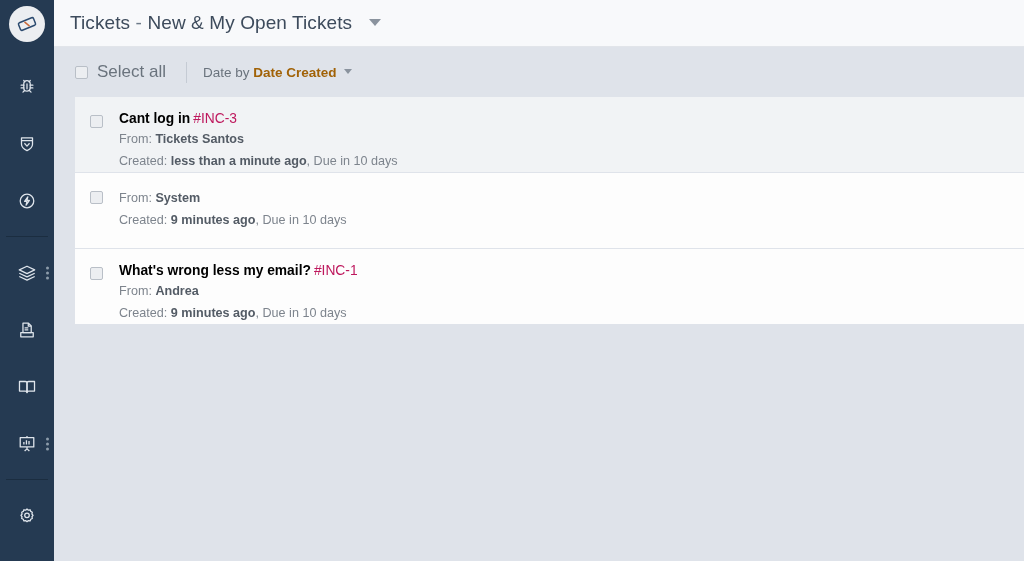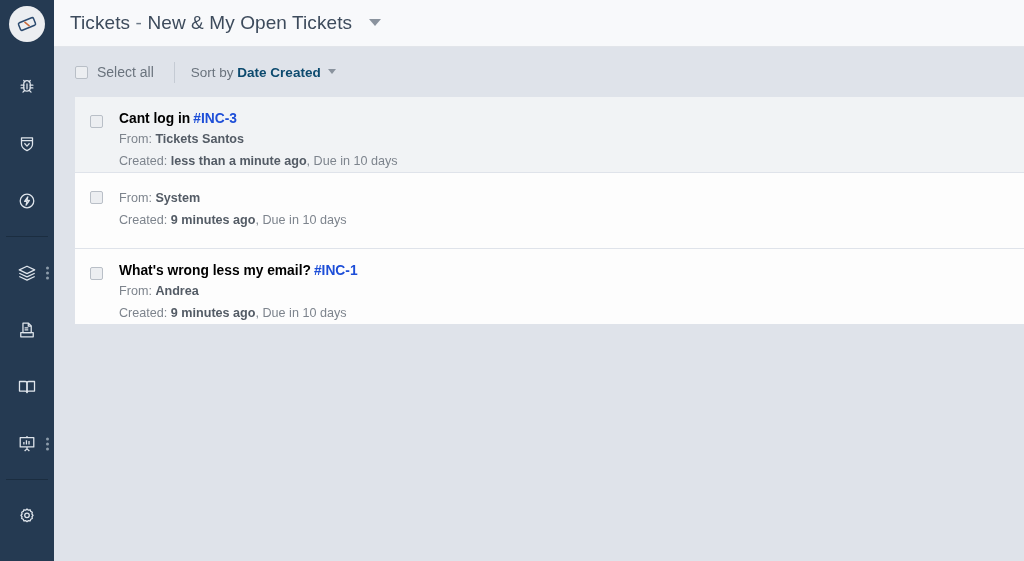--- a/index.html
+++ b/index.html
@@ -118,37 +118,37 @@
   .tb-group { display: flex; align-items: center; }
   .cbox {
     width: 13px; height: 13px;
     border: 1px solid #b9bfc7;
     background: #eceef1;
     border-radius: 2px;
     display: inline-block;
     flex: 0 0 13px;
   }
   .tb-label {
-    font-size: 14px;
+    font-size: 17px;
     color: #6a737d;
     margin-left: 9px;
     white-space: nowrap;
   }
   .vsep {
     width: 1px;
     height: 21px;
     background: #c5cbd4;
     margin: 0 16px 0 20px;
   }
   .sort-text {
     font-size: 13.5px;
     color: #6a737d;
     white-space: nowrap;
   }
-  .sort-text b { color: #0c4a6e; font-weight: 700; }
+  .sort-text b { color: #a16207; font-weight: 700; }
   .caret-sm {
     display: inline-block;
     width: 0; height: 0;
     border-left: 4.5px solid transparent;
     border-right: 4.5px solid transparent;
     border-top: 5.5px solid #8a939e;
     margin-left: 7px;
     vertical-align: middle;
     margin-bottom: 2px;
   }
@@ -182,22 +182,22 @@
     font-size: 13.8px;
     line-height: 17px;
     white-space: nowrap;
   }
   .ticket-subject .subj-link {
     color: #000000;
     font-weight: 700;
     cursor: pointer;
   }
   .ticket-subject .subj-id {
-    color: #1d4ed8;
-    font-weight: 700;
+    color: #be185d;
+    font-weight: 400;
     margin-left: 3px;
   }
   .ticket-meta {
     font-size: 12.6px;
     line-height: 19px;
     color: #7d848d;
     margin-top: 3px;
     white-space: nowrap;
   }
   .ticket-meta b { color: #535b65; font-weight: 700; }
@@ -325,21 +325,21 @@
     </div>
 
     <div class="toolbar">
       <div class="tb-group">
         <span class="cbox"></span>
         <span class="tb-label">Select all</span>
       </div>
       <div class="vsep"></div>
       <div class="tb-group">
         <span class="sort-text">
-          <span>Sort by</span>
+          <span>Date by</span>
           <b>Date Created</b>
         </span>
         <span class="caret-sm"></span>
       </div>
     </div>
 
     <div class="list-area">
       <div class="list" id="ticket-list">
           <div class="ticket-row alt">
             <span class="cbox"></span>

